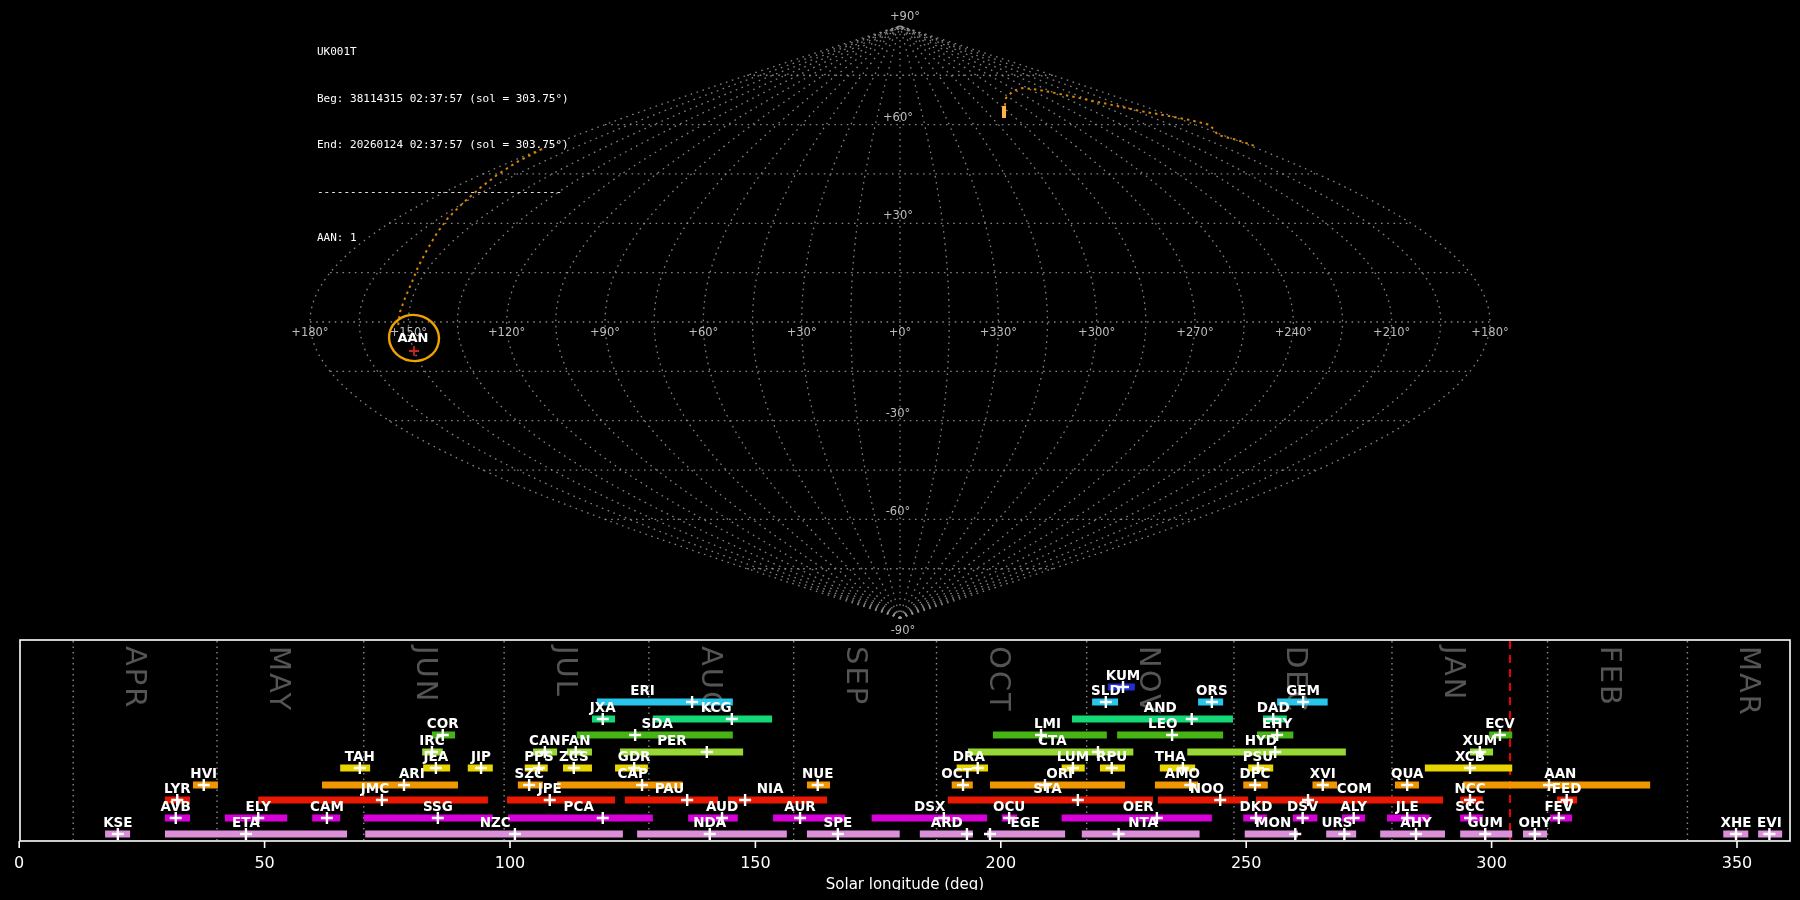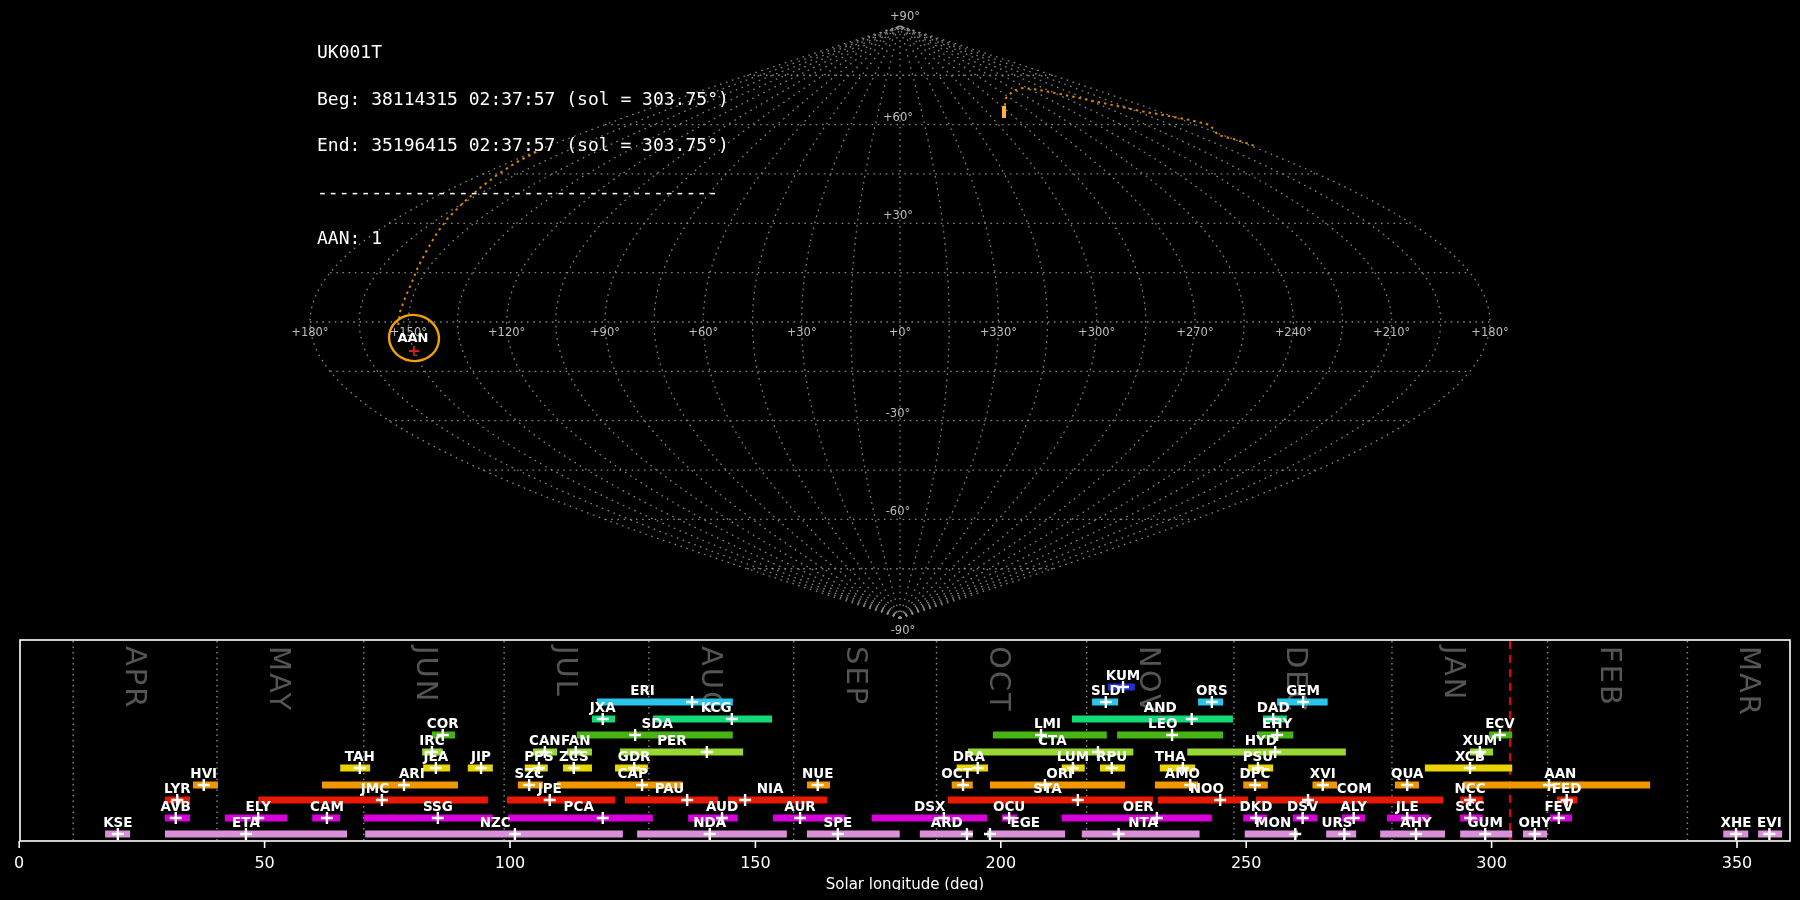--- a/index.html
+++ b/index.html
@@ -1,17 +1,17 @@
 <!DOCTYPE html>
 <html><head>
 <meta charset="utf-8">
 <style>
   html,body{margin:0;padding:0;background:#000;width:1800px;height:900px;overflow:hidden;}
   #stage{position:relative;width:1800px;height:900px;background:#000;font-family:"DejaVu Sans",sans-serif;}
-  #header-block{position:absolute;left:317px;top:13px;color:#fff;font-family:"DejaVu Sans Mono",monospace;font-size:18px;line-height:15.5px;white-space:pre;}
+  #header-block{position:absolute;left:317px;top:13px;color:#fff;font-family:"DejaVu Sans Mono",monospace;font-size:11px;line-height:15.5px;white-space:pre;}
   svg text{font-family:"DejaVu Sans",sans-serif;}
 </style>
 </head>
 <body>
 
 <div id="stage">
   <svg id="skymap" width="1800" height="645" viewBox="0 0 1800 645" style="position:absolute;left:0;top:0;">
       <g>
         <line x1="747.2864106277086" y1="568.75" x2="1052.7135893722914" y2="568.75" stroke="#9a9a9a" stroke-width="1.3" fill="none" stroke-dasharray="1.6 4.6" opacity="0.85"></line>
         <line x1="604.98" y1="519.4" x2="1195.02" y2="519.4" stroke="#9a9a9a" stroke-width="1.3" fill="none" stroke-dasharray="1.6 4.6" opacity="0.85"></line>
@@ -73,21 +73,21 @@
       <polyline points="1004,112 1006,98 1013,91 1022,88 1033,89 1050,92 1070,96 1093,101 1117,106 1140,111 1163,115 1190,120 1210,125 1218,135 1237,140 1255,146" stroke="#d98500" stroke-width="2" fill="none" stroke-dasharray="2.5 4"></polyline>
       <rect x="1002" y="106" width="4" height="12" fill="#ffb347"></rect>
       <ellipse cx="414" cy="338" rx="25" ry="23" transform="rotate(10 414 338)" fill="none" stroke="#f0a202" stroke-width="2.4"></ellipse>
       <text x="413" y="342" fill="#fff" font-size="13px" font-weight="bold" text-anchor="middle">AAN</text>
       <path d="M409 351 h10 M414 346 v10" stroke="#cc2222" stroke-width="1.8" fill="none"></path>
     </svg>
 
   <div id="header-block">
     <div>UK001T</div>
     <div>Beg: 38114315 02:37:57 (sol = 303.75°)</div>
-    <div>End: 35196415 02:37:57 (sol = 303.75°)</div>
+    <div>End: 20260124 02:37:57 (sol = 303.75°)</div>
     <div>-------------------------------------</div>
     <div>AAN: 1</div>
   </div>
 
   <svg id="chart" width="1800" height="255" viewBox="0 0 1800 255" style="position:absolute;left:0;top:635px;">
       <line x1="73.188" y1="6" x2="73.188" y2="205" stroke="#888888" stroke-width="1.4" stroke-dasharray="1.5 4"></line>
       <text x="126.188" y="11" fill="#555555" font-size="29px" letter-spacing="2" text-anchor="start" transform="rotate(90 126.188 11)">APR</text>
       <line x1="216.99239999999998" y1="6" x2="216.99239999999998" y2="205" stroke="#888888" stroke-width="1.4" stroke-dasharray="1.5 4"></line>
       <text x="269.9924" y="11" fill="#555555" font-size="29px" letter-spacing="2" text-anchor="start" transform="rotate(90 269.9924 11)">MAY</text>
       <line x1="363.7416" y1="6" x2="363.7416" y2="205" stroke="#888888" stroke-width="1.4" stroke-dasharray="1.5 4"></line>

